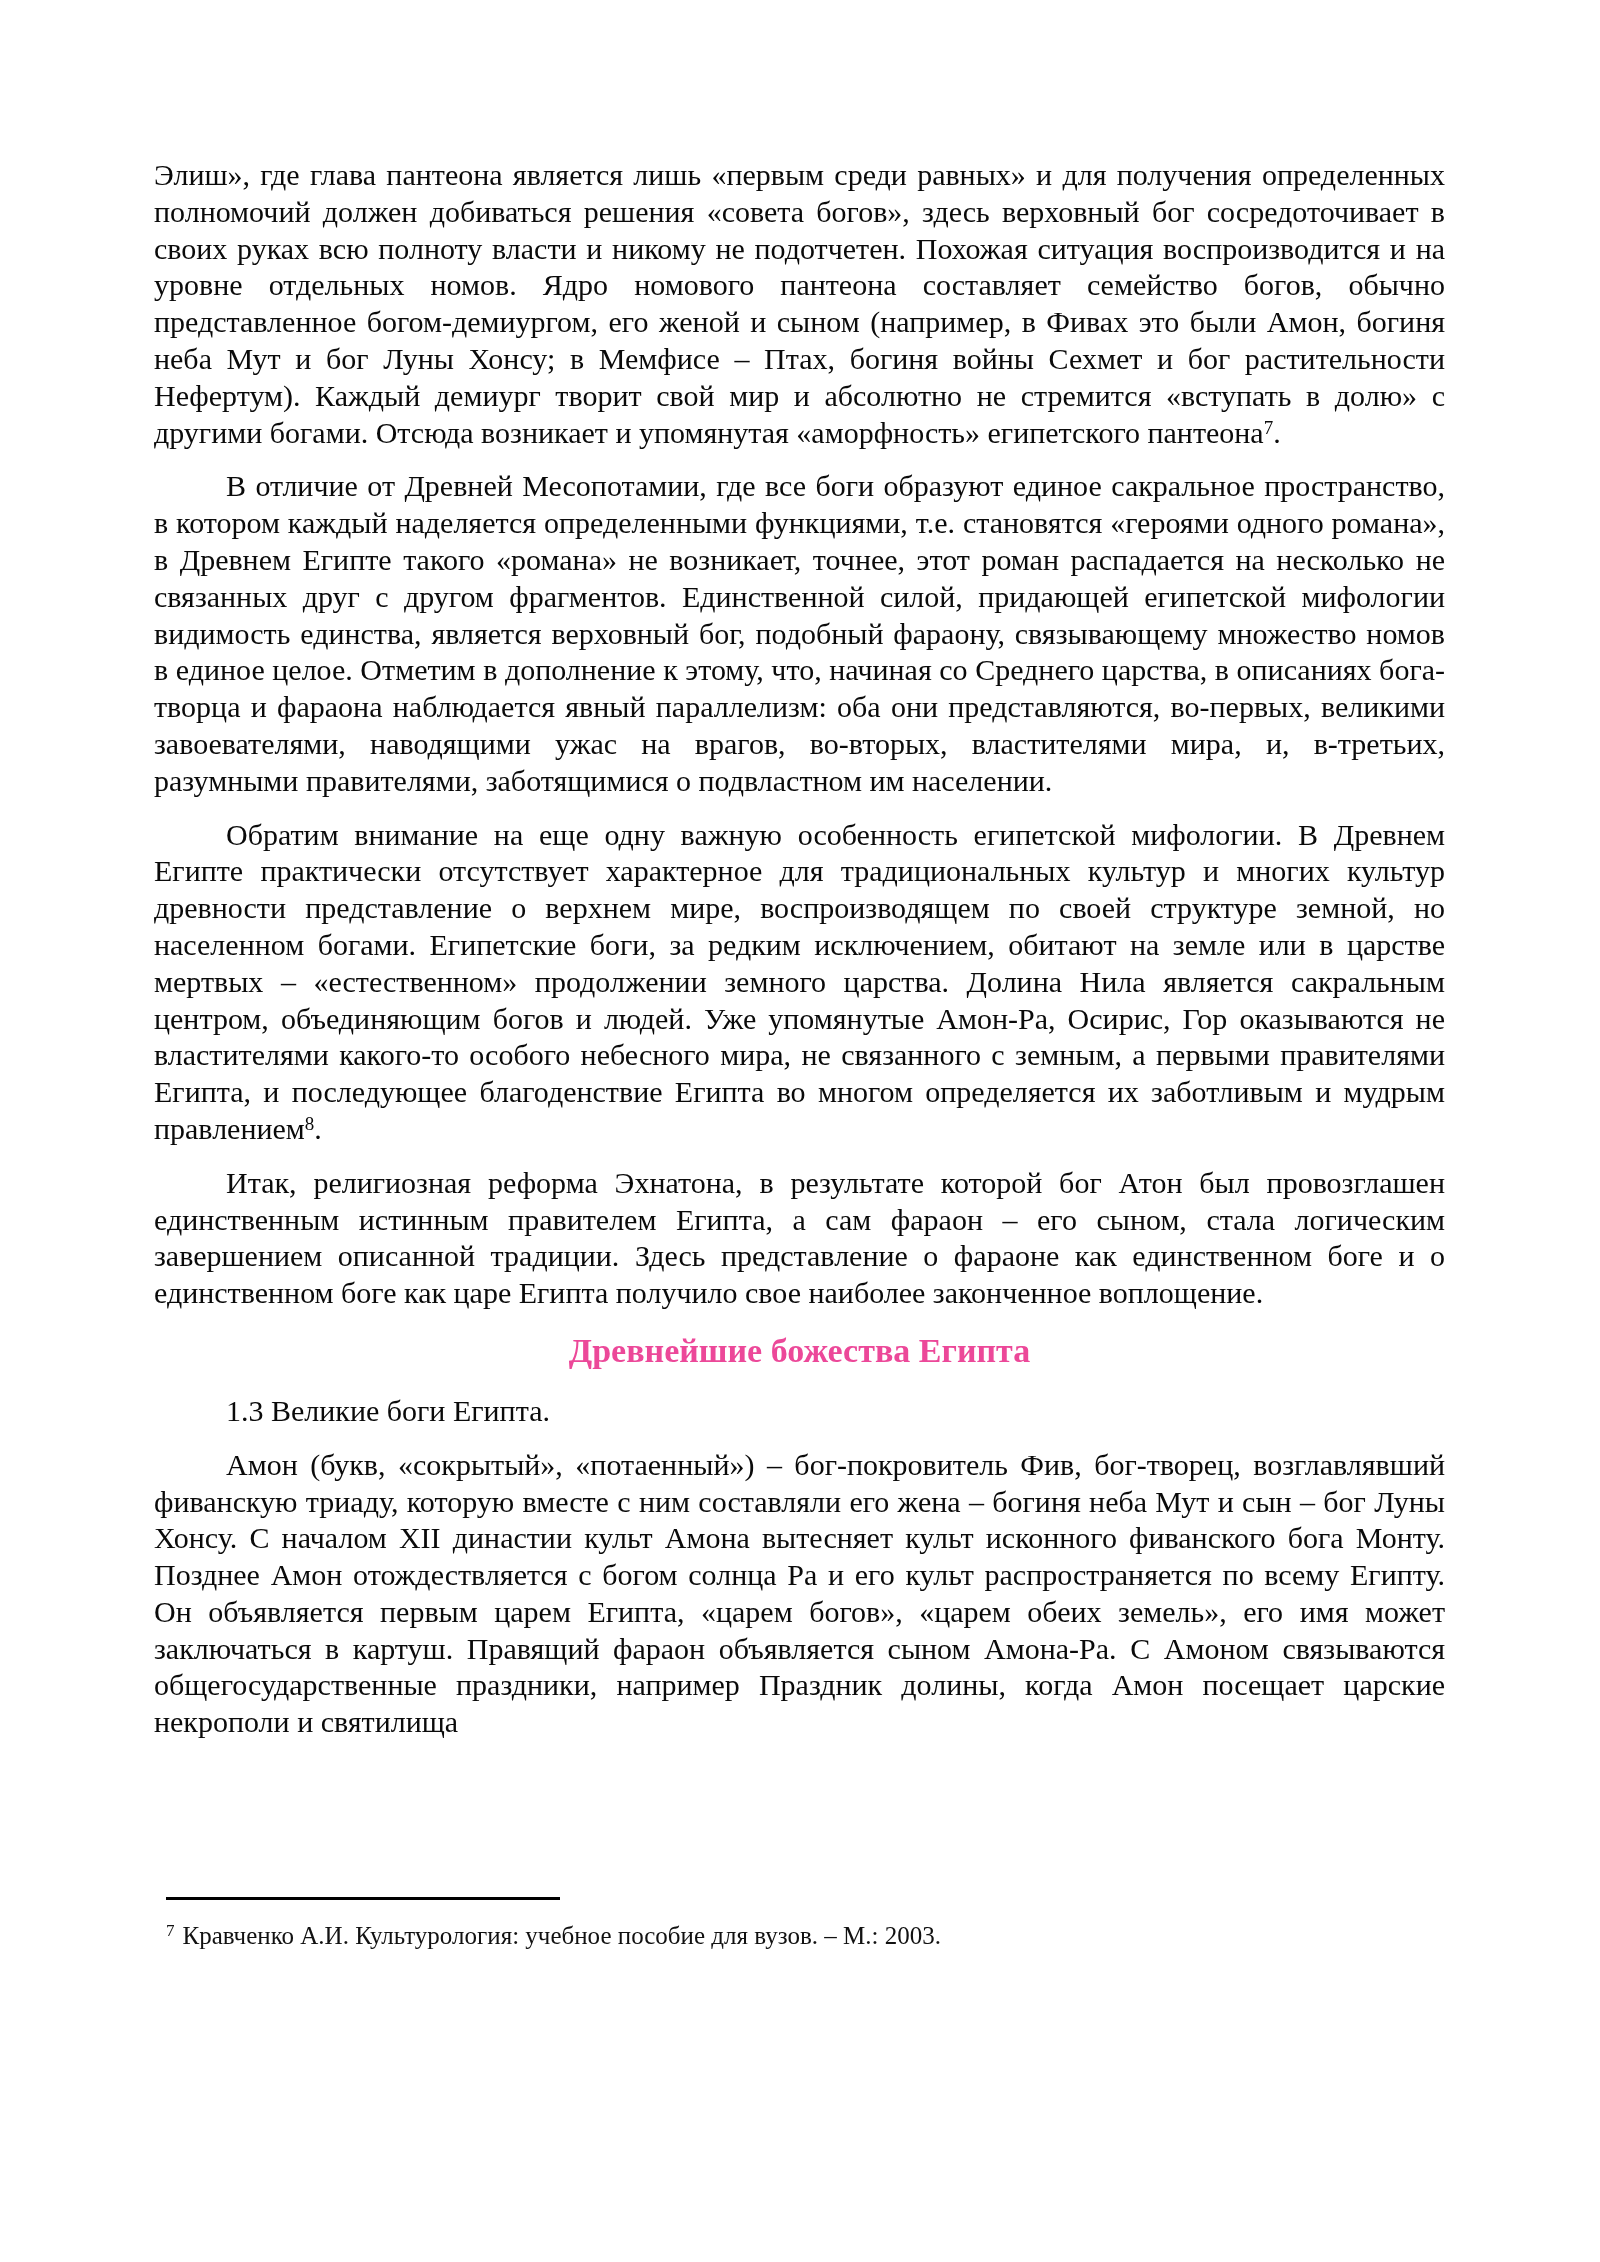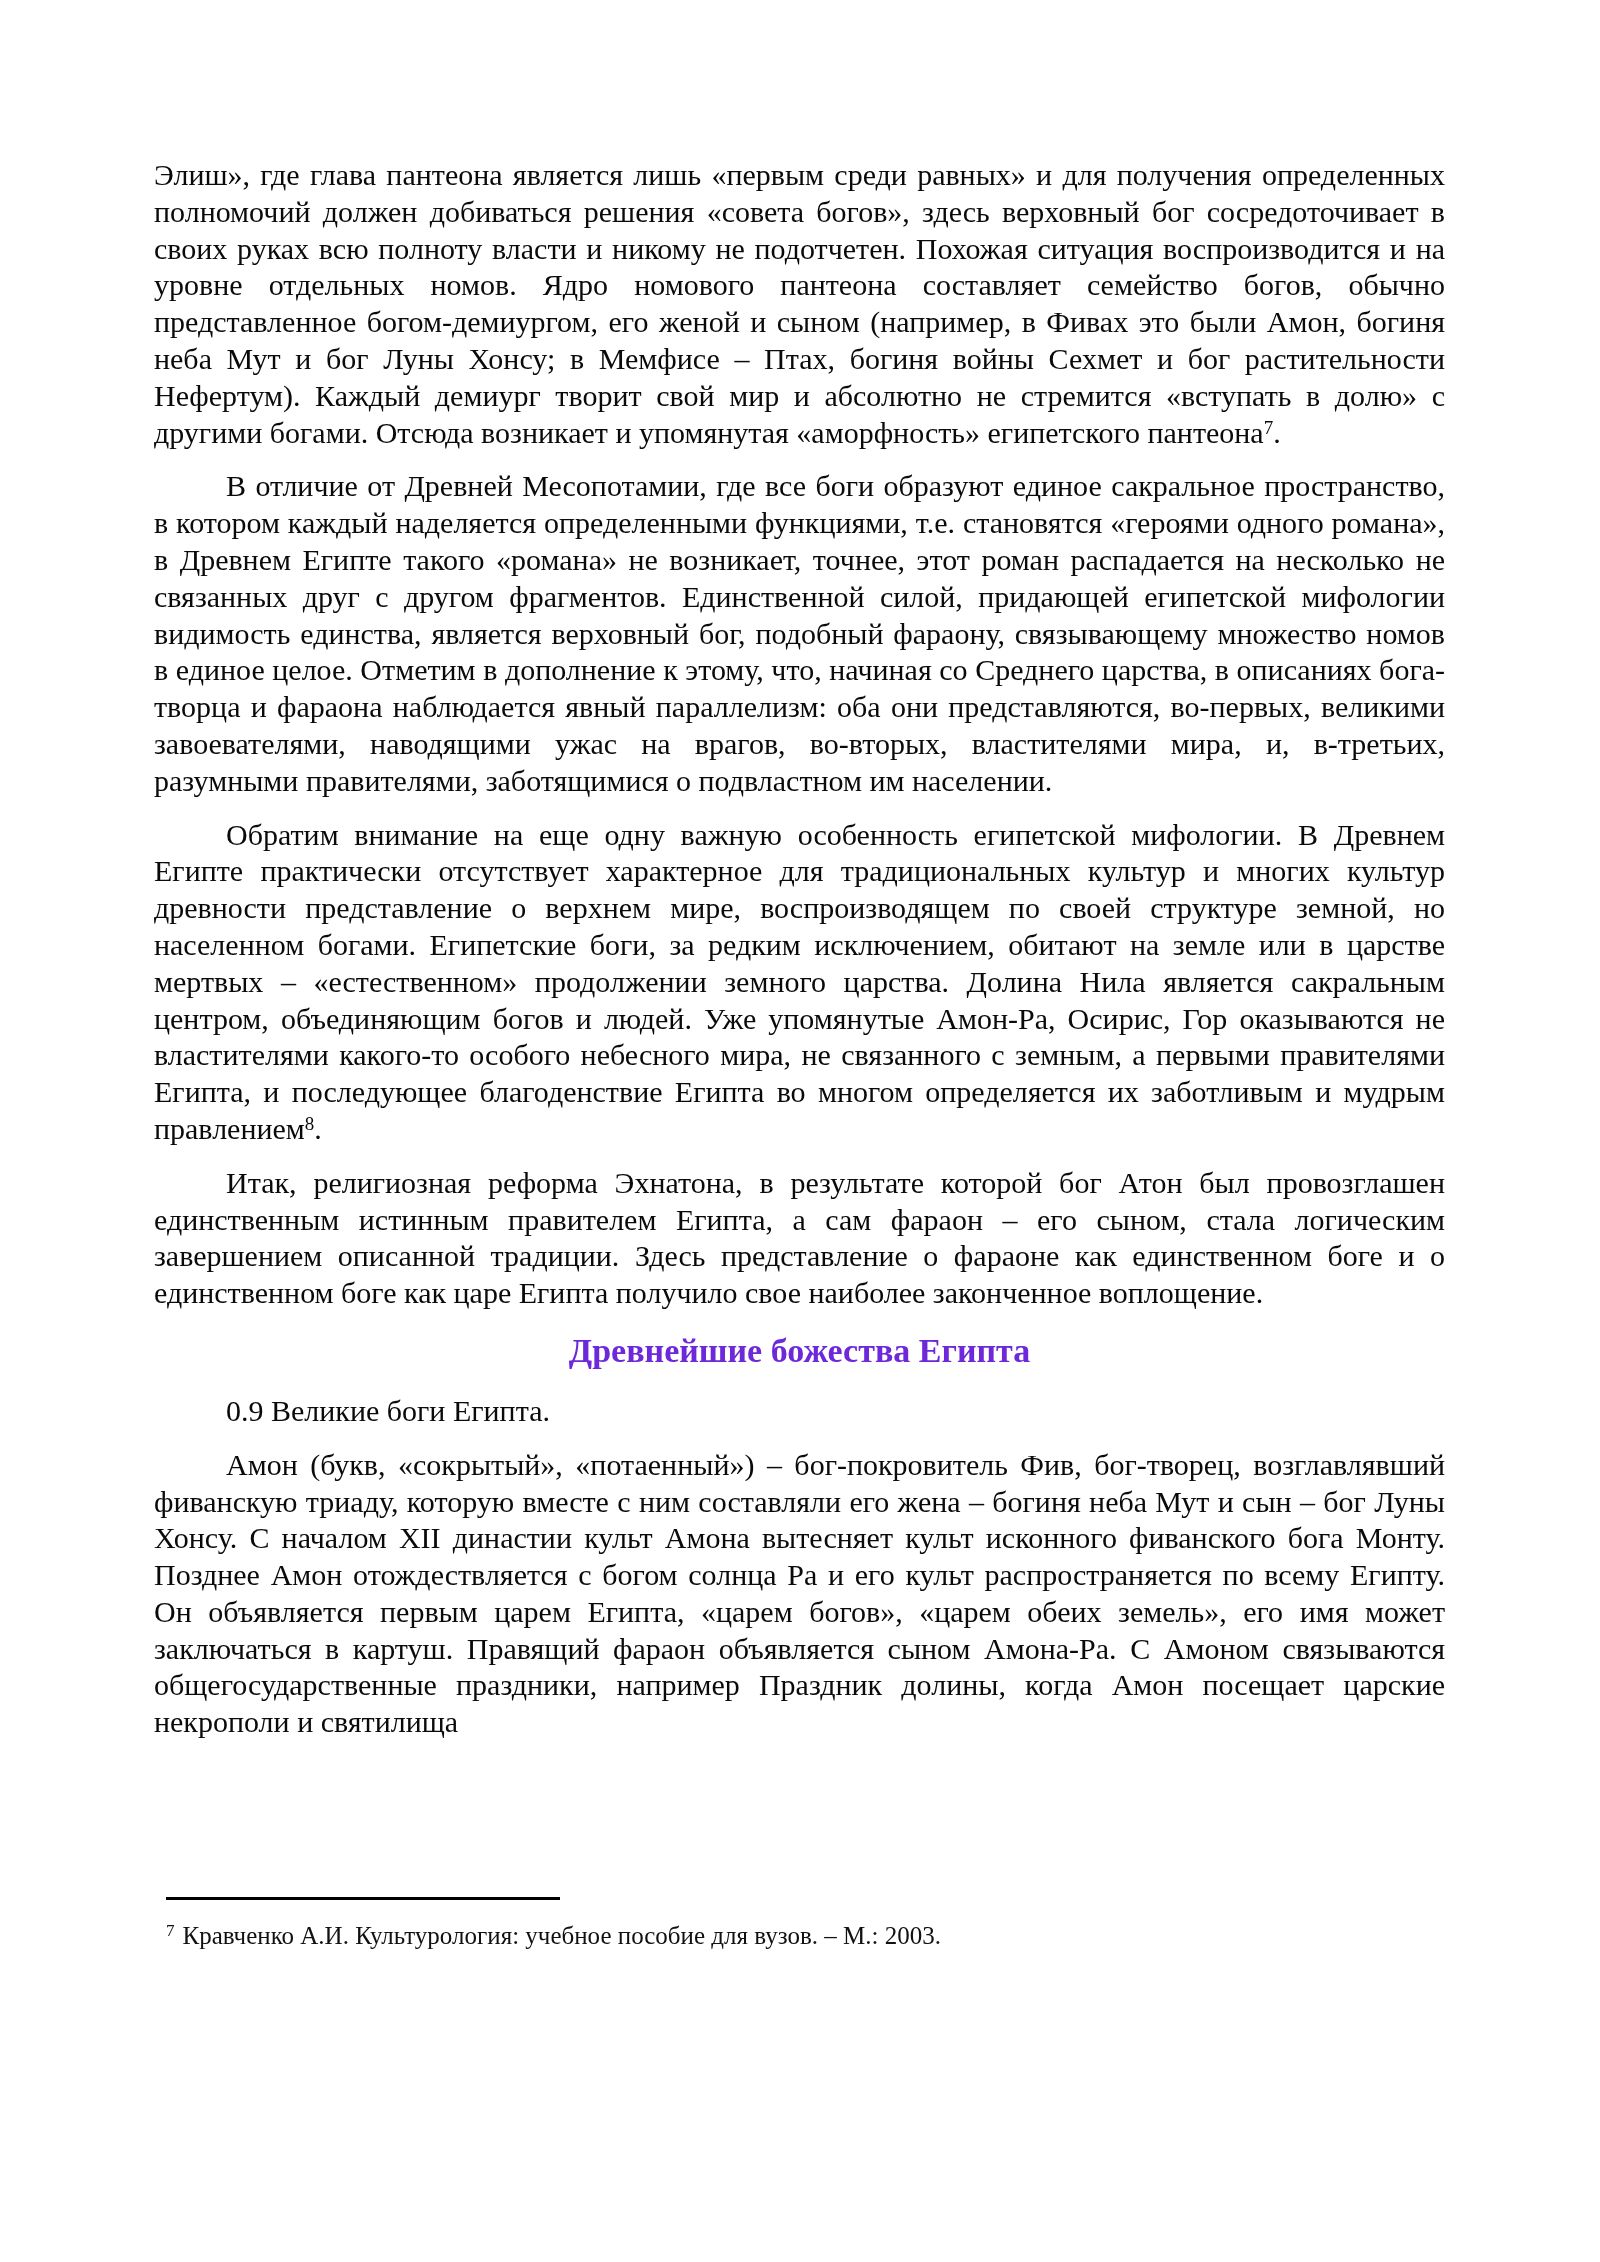--- a/index.html
+++ b/index.html
@@ -40,21 +40,21 @@
     position: relative;
     top: -0.45em;
     vertical-align: baseline;
   }
   .heading {
     margin: 12px 0 20px 0;
     font-size: 34px;
     line-height: 44px;
     font-weight: bold;
     text-align: center;
-    color: #6d28d9;
+    color: #ec4899;
   }
   .subheading {
     text-align: left;
   }
   .footnotes {
     position: absolute;
     left: 154px;
     top: 1897px;
     width: 1291px;
     margin-left: 12px;
@@ -102,21 +102,21 @@
     <p class="para first"><span>Элиш», где глава пантеона является лишь «первым среди равных» и для получения определенных полномочий должен добиваться решения «совета богов», здесь верховный бог сосредоточивает в своих руках всю полноту власти и никому не подотчетен. Похожая ситуация воспроизводится и на уровне отдельных номов. Ядро номового пантеона составляет семейство богов, обычно представленное богом-демиургом, его женой и сыном (например, в Фивах это были Амон, богиня неба Мут и бог Луны Хонсу; в Мемфисе – Птах, богиня войны Сехмет и бог растительности Нефертум). Каждый демиург творит свой мир и абсолютно не стремится «вступать в долю» с другими богами. Отсюда возникает и упомянутая «аморфность» египетского пантеона</span><sup class="fnref">7</sup><span>.</span></p>
 
     <p class="para"><span>В отличие от Древней Месопотамии, где все боги образуют единое сакральное пространство, в котором каждый наделяется определенными функциями, т.е. становятся «героями одного романа», в Древнем Египте такого «романа» не возникает, точнее, этот роман распадается на несколько не связанных друг с другом фрагментов. Единственной силой, придающей египетской мифологии видимость единства, является верховный бог, подобный фараону, связывающему множество номов в единое целое. Отметим в дополнение к этому, что, начиная со Среднего царства, в описаниях бога-творца и фараона наблюдается явный параллелизм: оба они представляются, во-первых, великими завоевателями, наводящими ужас на врагов, во-вторых, властителями мира, и, в-третьих, разумными правителями, заботящимися о подвластном им населении.</span></p>
 
     <p class="para"><span>Обратим внимание на еще одну важную особенность египетской мифологии. В Древнем Египте практически отсутствует характерное для традициональных культур и многих культур древности представление о верхнем мире, воспроизводящем по своей структуре земной, но населенном богами. Египетские боги, за редким исключением, обитают на земле или в царстве мертвых – «естественном» продолжении земного царства. Долина Нила является сакральным центром, объединяющим богов и людей. Уже упомянутые Амон-Ра, Осирис, Гор оказываются не властителями какого-то особого небесного мира, не связанного с земным, а первыми правителями Египта, и последующее благоденствие Египта во многом определяется их заботливым и мудрым правлением</span><sup class="fnref">8</sup><span>.</span></p>
 
     <p class="para"><span>Итак, религиозная реформа Эхнатона, в результате которой бог Атон был провозглашен единственным истинным правителем Египта, а сам фараон – его сыном, стала логическим завершением описанной традиции. Здесь представление о фараоне как единственном боге и о единственном боге как царе Египта получило свое наиболее законченное воплощение.</span></p>
 
     <h1 class="heading">Древнейшие божества Египта</h1>
 
-    <p class="para subheading">0.9 Великие боги Египта.</p>
+    <p class="para subheading">1.3 Великие боги Египта.</p>
 
     <p class="para"><span>Амон (букв, «сокрытый», «потаенный») – бог-покровитель Фив, бог-творец, возглавлявший фиванскую триаду, которую вместе с ним составляли его жена – богиня неба Мут и сын – бог Луны Хонсу. С началом XII династии культ Амона вытесняет культ исконного фиванского бога Монту. Позднее Амон отождествляется с богом солнца Ра и его культ распространяется по всему Египту. Он объявляется первым царем Египта, «царем богов», «царем обеих земель», его имя может заключаться в картуш. Правящий фараон объявляется сыном Амона-Ра. С Амоном связываются общегосударственные праздники, например Праздник долины, когда Амон посещает царские некрополи и святилища</span></p>
 
   </main>
 
   <footer class="footnotes">
     <div class="fnrule"></div>
     <p class="fn fn-serif"><sup>7</sup><span>Кравченко А.И. Культурология: учебное пособие для вузов. – М.: 2003.</span></p>
   </footer>
 

